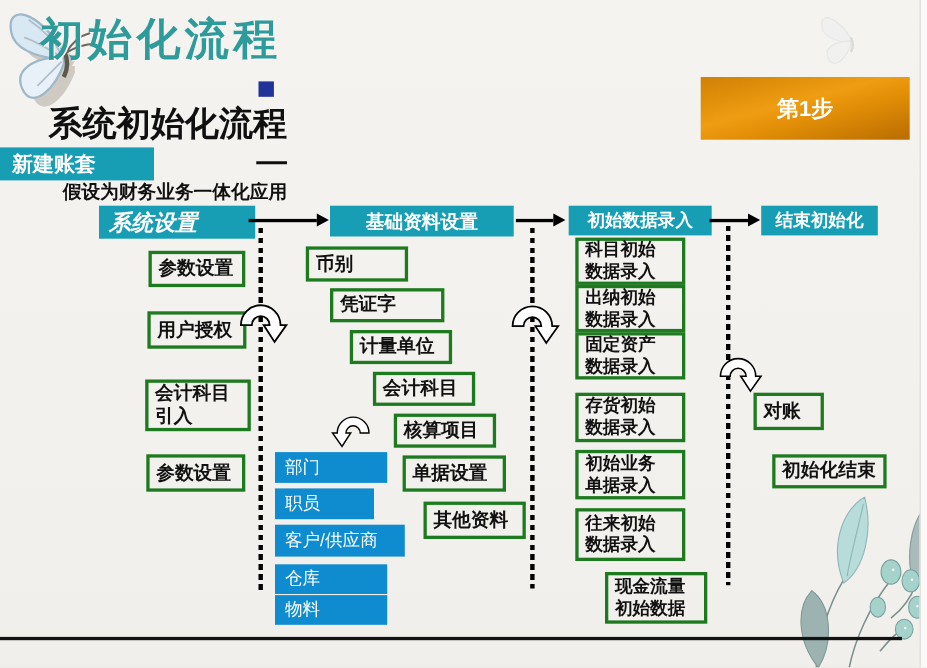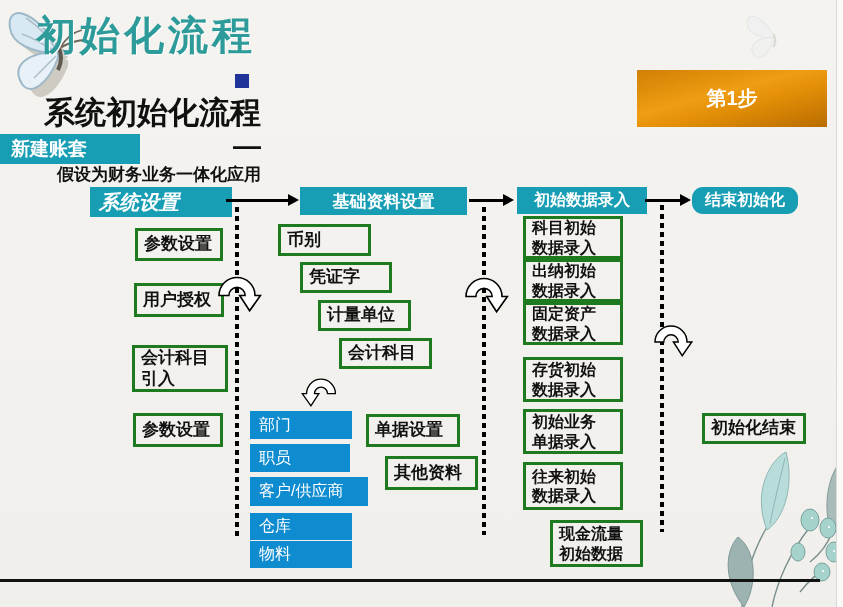--- a/index.html
+++ b/index.html
@@ -113,64 +113,66 @@
     <span class="heading-note">假设为财务业务一体化应用</span>
   </div>
 
   <button class="abs step-btn">第1步</button>
 
   <div class="abs teal account-tag">新建账套</div>
 
   <div class="abs teal" style="left:90px;top:187px;width:133px;height:30px;font-size:20px;padding-left:9px;font-style:italic;">系统设置</div>
   <div class="abs teal col-header" style="left:300px;top:187px;width:167px;height:28px;font-size:17px;">基础资料设置</div>
   <div class="abs teal col-header" style="left:517px;top:187px;width:130px;height:27px;">初始数据录入</div>
-  <div class="abs teal col-header" style="left:692px;top:187px;width:106px;height:27px;border-radius:11px;">结束初始化</div>
+  <div class="abs teal col-header" style="left:692px;top:187px;width:106px;height:27px;">结束初始化</div>
 
   <div class="abs harrow" style="left:226px;top:199px;width:62px;"></div>
   <div class="abs harrow" style="left:469px;top:199px;width:34px;"></div>
   <div class="abs harrow" style="left:645px;top:199px;width:35px;"></div>
 
   <div class="abs vdots" style="left:235px;top:207px;height:333px;"></div>
   <div class="abs vdots" style="left:482px;top:207px;height:328px;"></div>
   <div class="abs vdots" style="left:660px;top:205px;height:327px;"></div>
 
   <div class="abs gbox" style="left:135px;top:228px;width:88px;height:33px;">参数设置</div>
   <div class="abs gbox" style="left:134px;top:283px;width:90px;height:34px;">用户授权</div>
   <div class="abs gbox" style="left:132px;top:345px;width:96px;height:47px;">会计科目
 引入</div>
   <div class="abs gbox" style="left:133px;top:413px;width:90px;height:34px;">参数设置</div>
 
   <div class="abs gbox" style="left:278px;top:224px;width:93px;height:32px;">币别</div>
-  <div class="abs gbox" style="left:300px;top:262px;width:92px;height:31px;">凭证字</div>
+  <div class="abs gbox" style="left:300px;top:262px;width:104px;height:31px;">凭证字</div>
   <div class="abs gbox" style="left:318px;top:300px;width:93px;height:31px;">计量单位</div>
   <div class="abs gbox" style="left:339px;top:338px;width:93px;height:31px;">会计科目</div>
+  <div class="abs gbox" style="left:358px;top:376px;width:93px;height:31px;">核算项目</div>
   <div class="abs gbox" style="left:366px;top:414px;width:94px;height:33px;">单据设置</div>
   <div class="abs gbox" style="left:385px;top:456px;width:93px;height:34px;">其他资料</div>
 
   <div class="abs bluebox" style="left:250px;top:411px;width:102px;height:28px;">部门</div>
-  <div class="abs bluebox" style="left:250px;top:444px;width:100px;height:28px;">职员</div>
+  <div class="abs bluebox" style="left:250px;top:444px;width:90px;height:28px;">职员</div>
   <div class="abs bluebox" style="left:250px;top:477px;width:118px;height:29px;">客户/供应商</div>
   <div class="abs bluebox" style="left:250px;top:513px;width:102px;height:27px;">仓库</div>
   <div class="abs bluebox" style="left:250px;top:541px;width:102px;height:27px;">物料</div>
 
   <div class="abs gbox small" style="left:523px;top:216px;width:100px;height:43px;">科目初始
 数据录入</div>
   <div class="abs gbox small" style="left:523px;top:259px;width:100px;height:43px;">出纳初始
 数据录入</div>
   <div class="abs gbox small" style="left:523px;top:302px;width:100px;height:43px;">固定资产
 数据录入</div>
   <div class="abs gbox small" style="left:523px;top:357px;width:100px;height:45px;">存货初始
 数据录入</div>
   <div class="abs gbox small" style="left:523px;top:409px;width:100px;height:45px;">初始业务
 单据录入</div>
   <div class="abs gbox small" style="left:523px;top:462px;width:100px;height:48px;">往来初始
 数据录入</div>
   <div class="abs gbox small" style="left:523px;top:520px;width:93px;height:47px;margin-left:27px;">现金流量
 初始数据</div>
 
+  <div class="abs gbox" style="left:685px;top:357px;width:64px;height:34px;">对账</div>
   <div class="abs gbox" style="left:702px;top:413px;width:104px;height:31px;">初始化结束</div>
 
   <svg class="abs curved" style="left:210px;top:268px;" width="54" height="46" viewBox="0 0 60 50">
     <path d="M10,30 A20,20 0 0 1 50,30 L56,30 L44,47 L33,30 L39,30 A9,9 0 0 0 21,30 Z"></path>
   </svg>
   <svg class="abs curved" style="left:457px;top:269px;" width="54" height="46" viewBox="0 0 60 50">
     <path d="M10,30 A20,20 0 0 1 50,30 L56,30 L44,47 L33,30 L39,30 A9,9 0 0 0 21,30 Z"></path>
   </svg>
   <svg class="abs curved mirror" style="left:296px;top:372px;" width="50" height="36" viewBox="0 0 60 50">
     <path d="M10,30 A20,20 0 0 1 50,30 L56,30 L44,47 L33,30 L39,30 A9,9 0 0 0 21,30 Z"></path>

